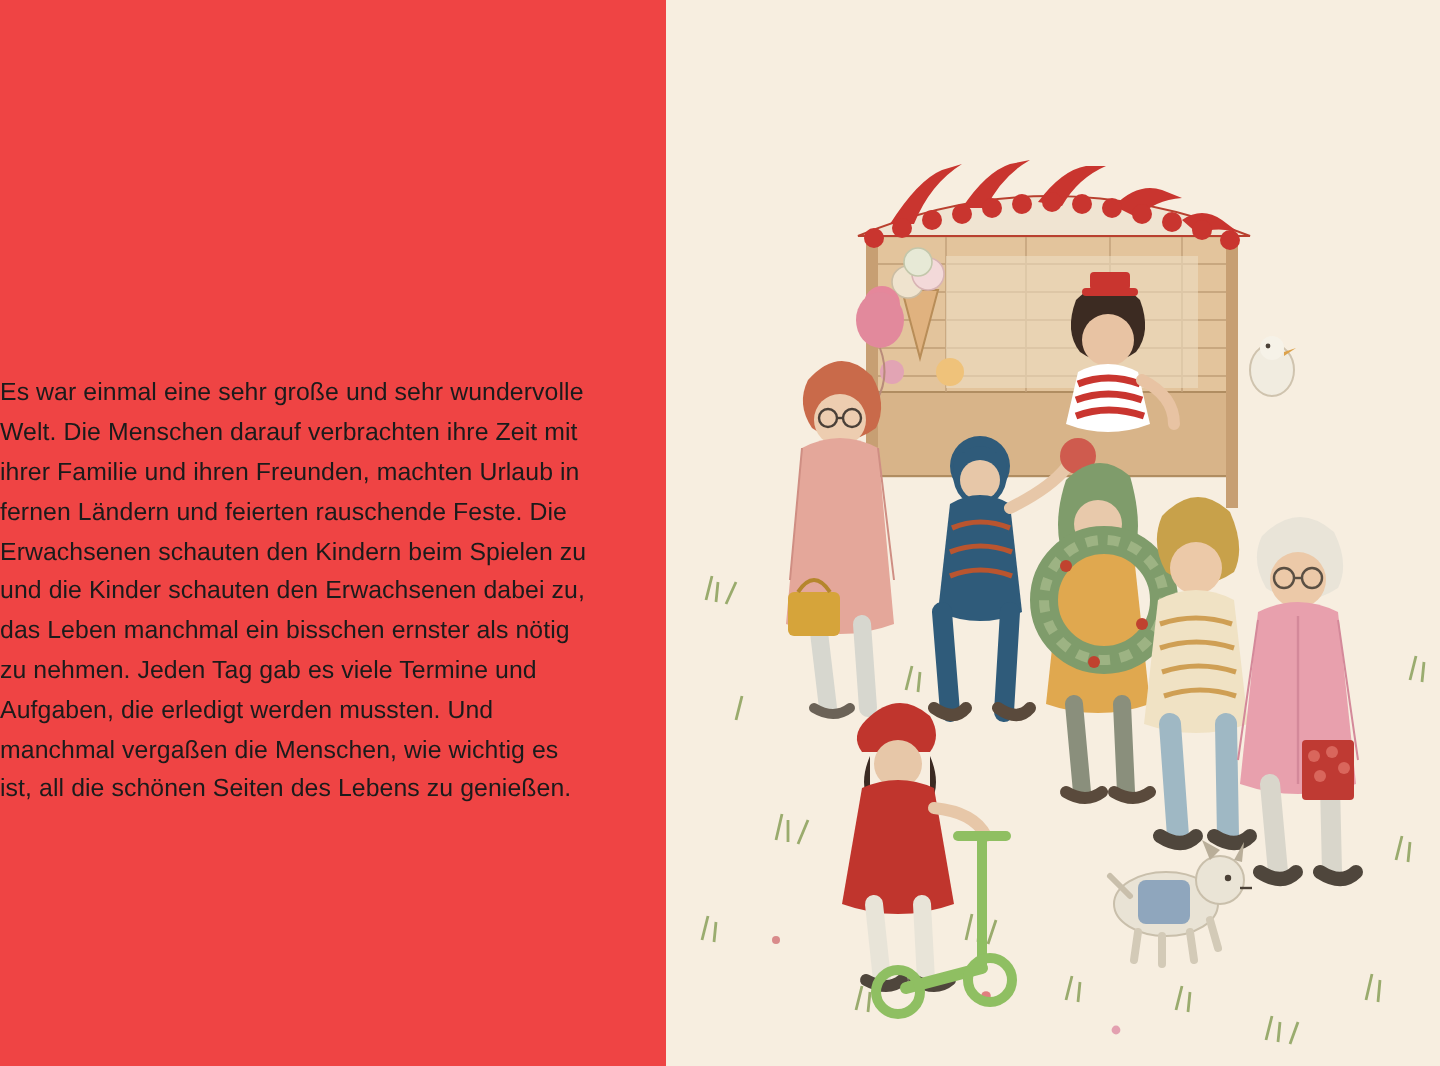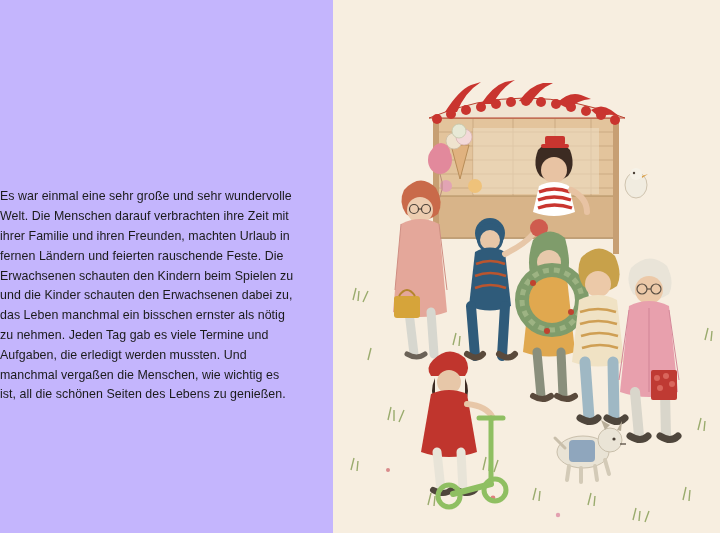--- a/index.html
+++ b/index.html
@@ -18,21 +18,21 @@
     width: 720px;
     height: 533px;
     display: flex;
     background: #ffffff;
   }
   
   .text-pane {
     position: relative;
     width: 333px;
     height: 533px;
-    background: #c4b5fd;
+    background: #ef4444;
     box-sizing: border-box;
   }
   .story-text {
     position: absolute;
     left: 0px;
     top: 175px;
     width: 296px;
     font-size: 12.4px;
     line-height: 19.8px;
     color: #1b1b1b;

